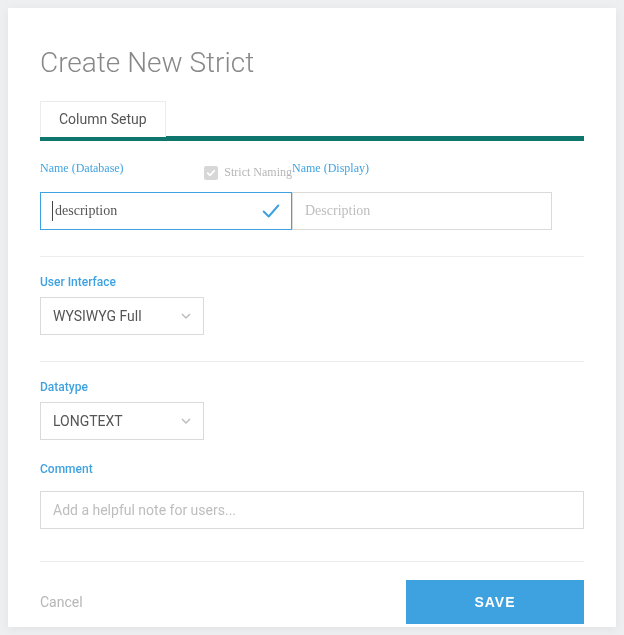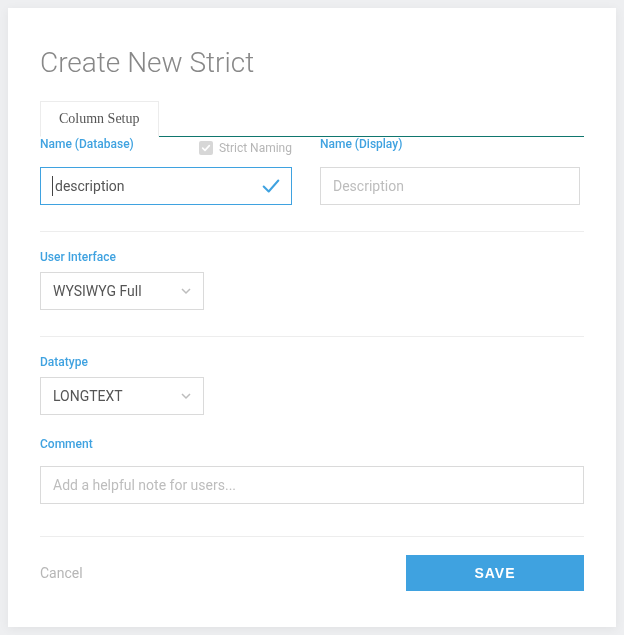--- a/index.html
+++ b/index.html
@@ -22,37 +22,37 @@
   }
   .page-title {
     font-size: 28px;
     font-weight: 300;
     color: #888;
     margin-top: 16px;
     margin-bottom: 22px;
   }
   .tabs {
     display: flex;
-    border-bottom: 1px solid #0f766e;
-    font-family: Liberation Serif, serif;
+    border-bottom: 5px solid #0f766e;
+    margin-bottom: 20px;
   }
   .tab {
     padding: 9px 18px;
     font-size: 14px;
     color: #555;
     background: #fff;
     border: 1px solid #ECECEC;
     border-bottom: 1px solid #fff;
     margin-bottom: -1px;
     cursor: pointer;
   }
   .section-row {
     display: flex;
-    gap: 28px;
     margin-bottom: 22px;
+    font-family: Liberation Serif, serif;
   }
   .field-group { display: flex; flex-direction: column; }
   .field-label {
     font-size: 12px;
     color: #3FA2E0;
     font-weight: 500;
     margin-bottom: 8px;
   }
   .label-row {
     display: flex;
@@ -127,21 +127,21 @@
     justify-content: space-between;
     margin-top: 8px;
   }
   .cancel-link {
     font-size: 14px;
     color: #B6B6B6;
     cursor: pointer;
   }
   .save-btn {
     width: 178px;
-    height: 36px;
+    height: 44px;
     background: #3FA2E0;
     color: #fff;
     border: none;
     font-size: 14px;
     font-weight: 700;
     letter-spacing: 1px;
     cursor: pointer;
   }
   .text-cursor {
     position: absolute;

